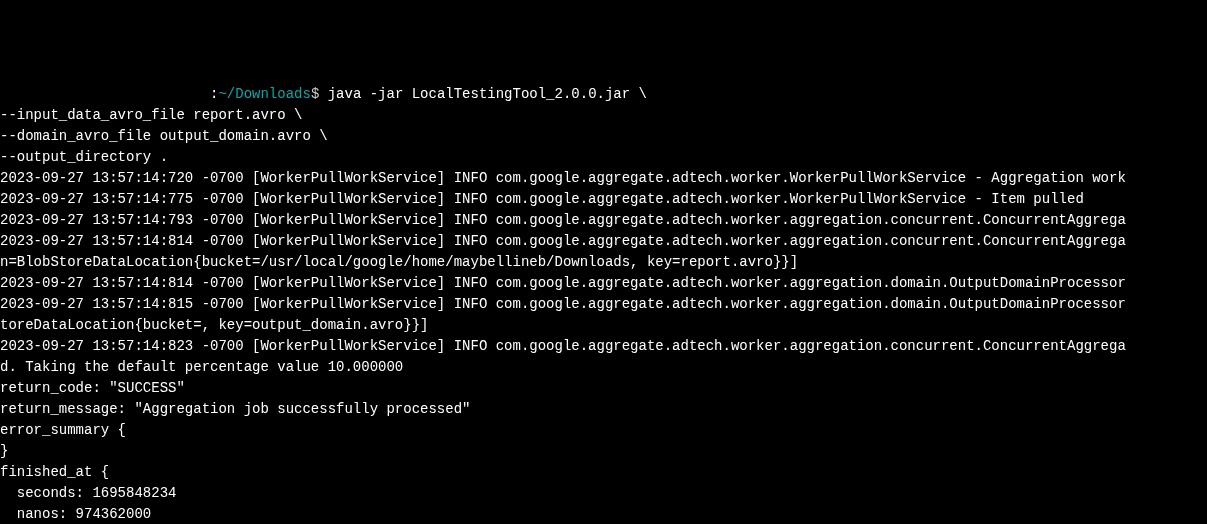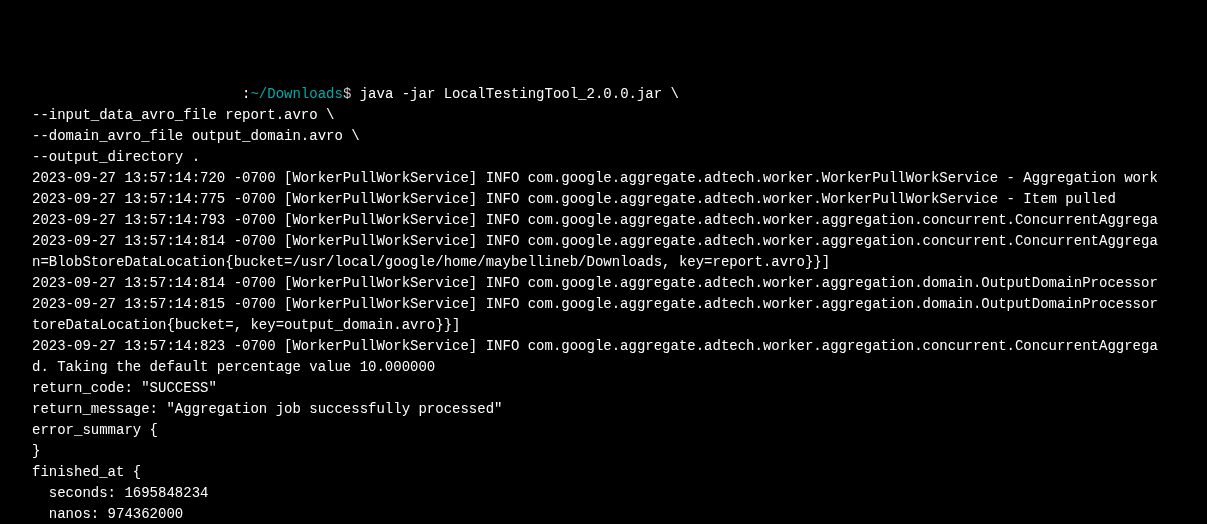--- a/index.html
+++ b/index.html
@@ -14,21 +14,20 @@
       font-size: 14px;
       line-height: 21px;
       width: 1207px;
       height: 524px;
       overflow: hidden;
       white-space: pre;
       padding: 0;
     }
     .terminal {
       padding: 0;
-      margin-left: 32px;
     }
     .prompt-user-redacted {
       background-color: #000000;
       color: #000000;
       display: inline-block;
     }
     .prompt-path {
       color: #00aaaa;
     }
     .prompt-dollar {

